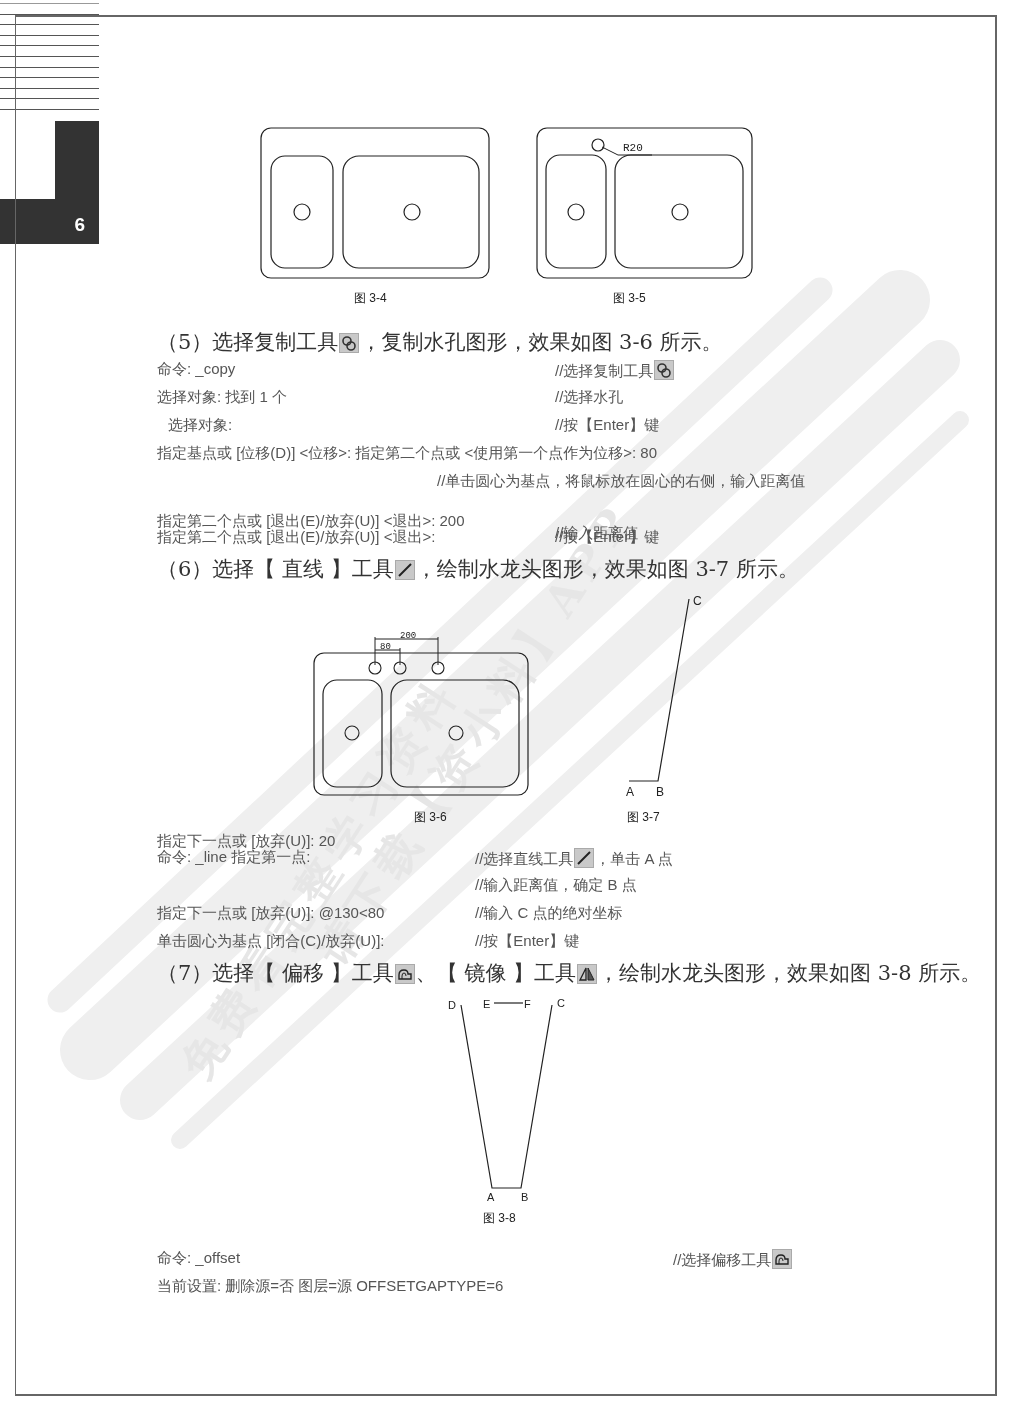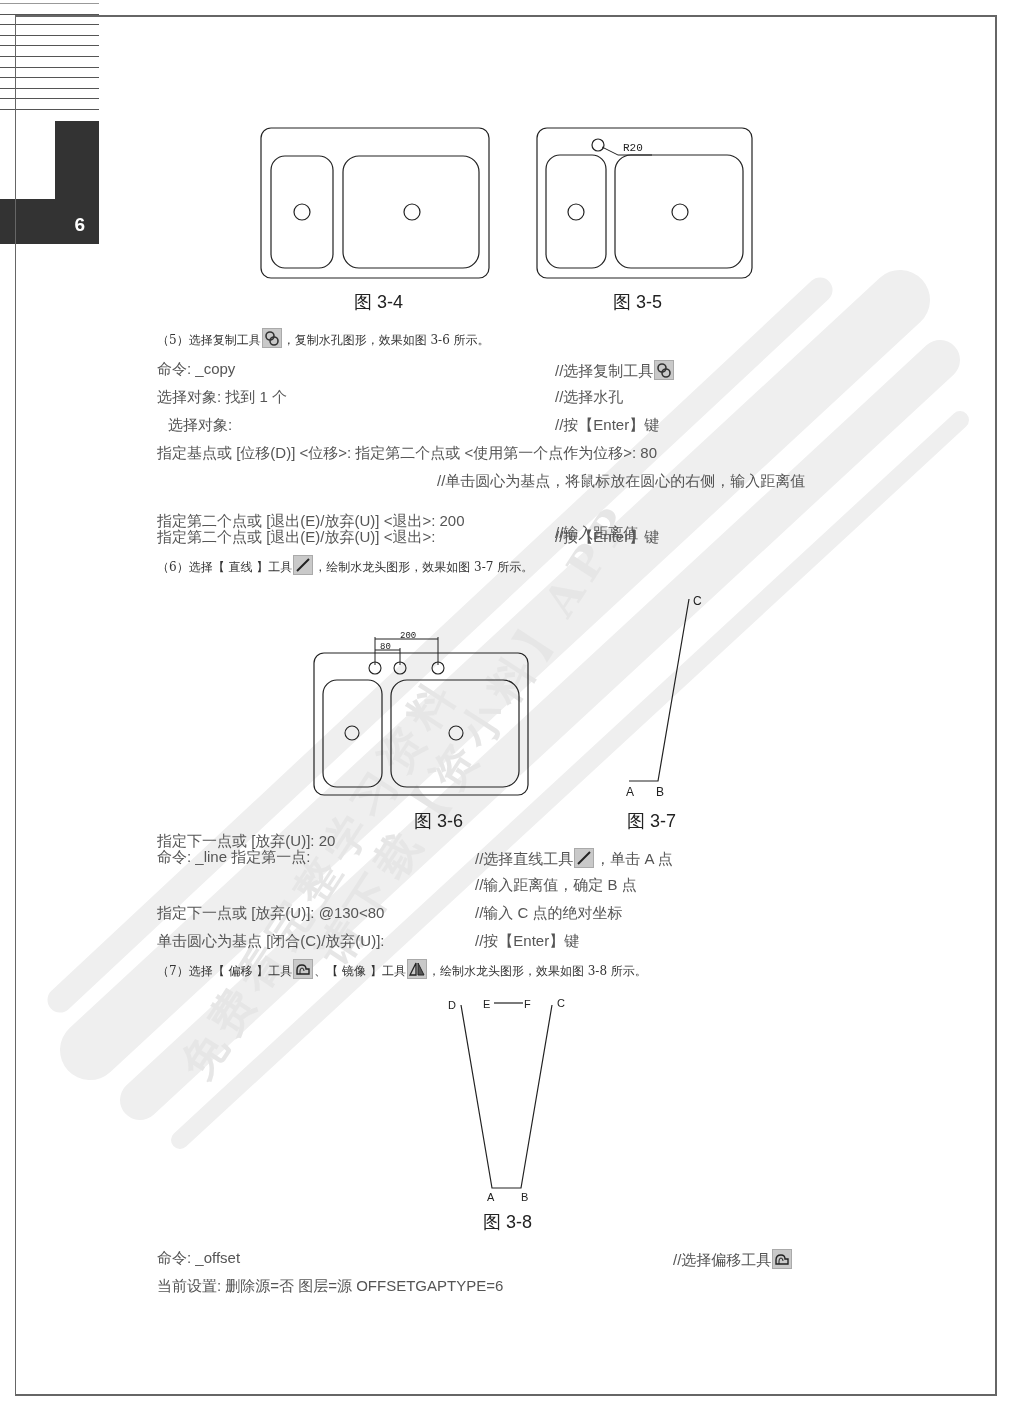--- a/index.html
+++ b/index.html
@@ -14,23 +14,23 @@
   .chapter-inner { position:absolute; left:0; top:0; width:55px; height:78px; background:#fff; }
   .chapter-num { position:absolute; right:14px; bottom:8px; color:#fff; font-weight:bold;
                  font-family:"Liberation Sans",sans-serif; font-size:19px; }
   .watermark { position:absolute; left:80px; top:560px; width:1000px; transform-origin:0 0;
                transform:rotate(-57deg); pointer-events:none; color:#e6e6e6;
                font-family:"DejaVu Serif",serif; font-weight:bold; line-height:1.2; }
   .wm1 { font-size:44px; letter-spacing:8px; white-space:nowrap; }
   .wm2 { font-size:44px; letter-spacing:8px; white-space:nowrap; margin-left:170px; }
   .brush { position:absolute; pointer-events:none; }
   .fig { position:absolute; }
-  .caption { position:absolute; font-size:18px; color:#222; font-family:"Liberation Sans",sans-serif; }
+  .caption { position:absolute; font-size:12px; color:#222; font-family:"Liberation Sans",sans-serif; }
   .para { position:absolute; left:157px; font-family:"DejaVu Serif","Liberation Serif",serif;
-          font-size:12px; color:#333; white-space:nowrap;text-align:center; }
+          font-size:21px; color:#333; white-space:nowrap;text-align:center; }
   .cmd { position:absolute; font-family:"Liberation Sans","DejaVu Sans",sans-serif; font-size:15px;
          color:#555; white-space:nowrap;text-align:center; }
   .tool-icon { display:inline-block; width:20px; height:20px; background:#c9c9c9;
                border:1px solid #aaa; box-sizing:border-box; vertical-align:-4px; margin:0 1px; }
   .tool-icon svg { display:block; }
 </style>
 </head>
 <body>
 
 <div class="stripes">

